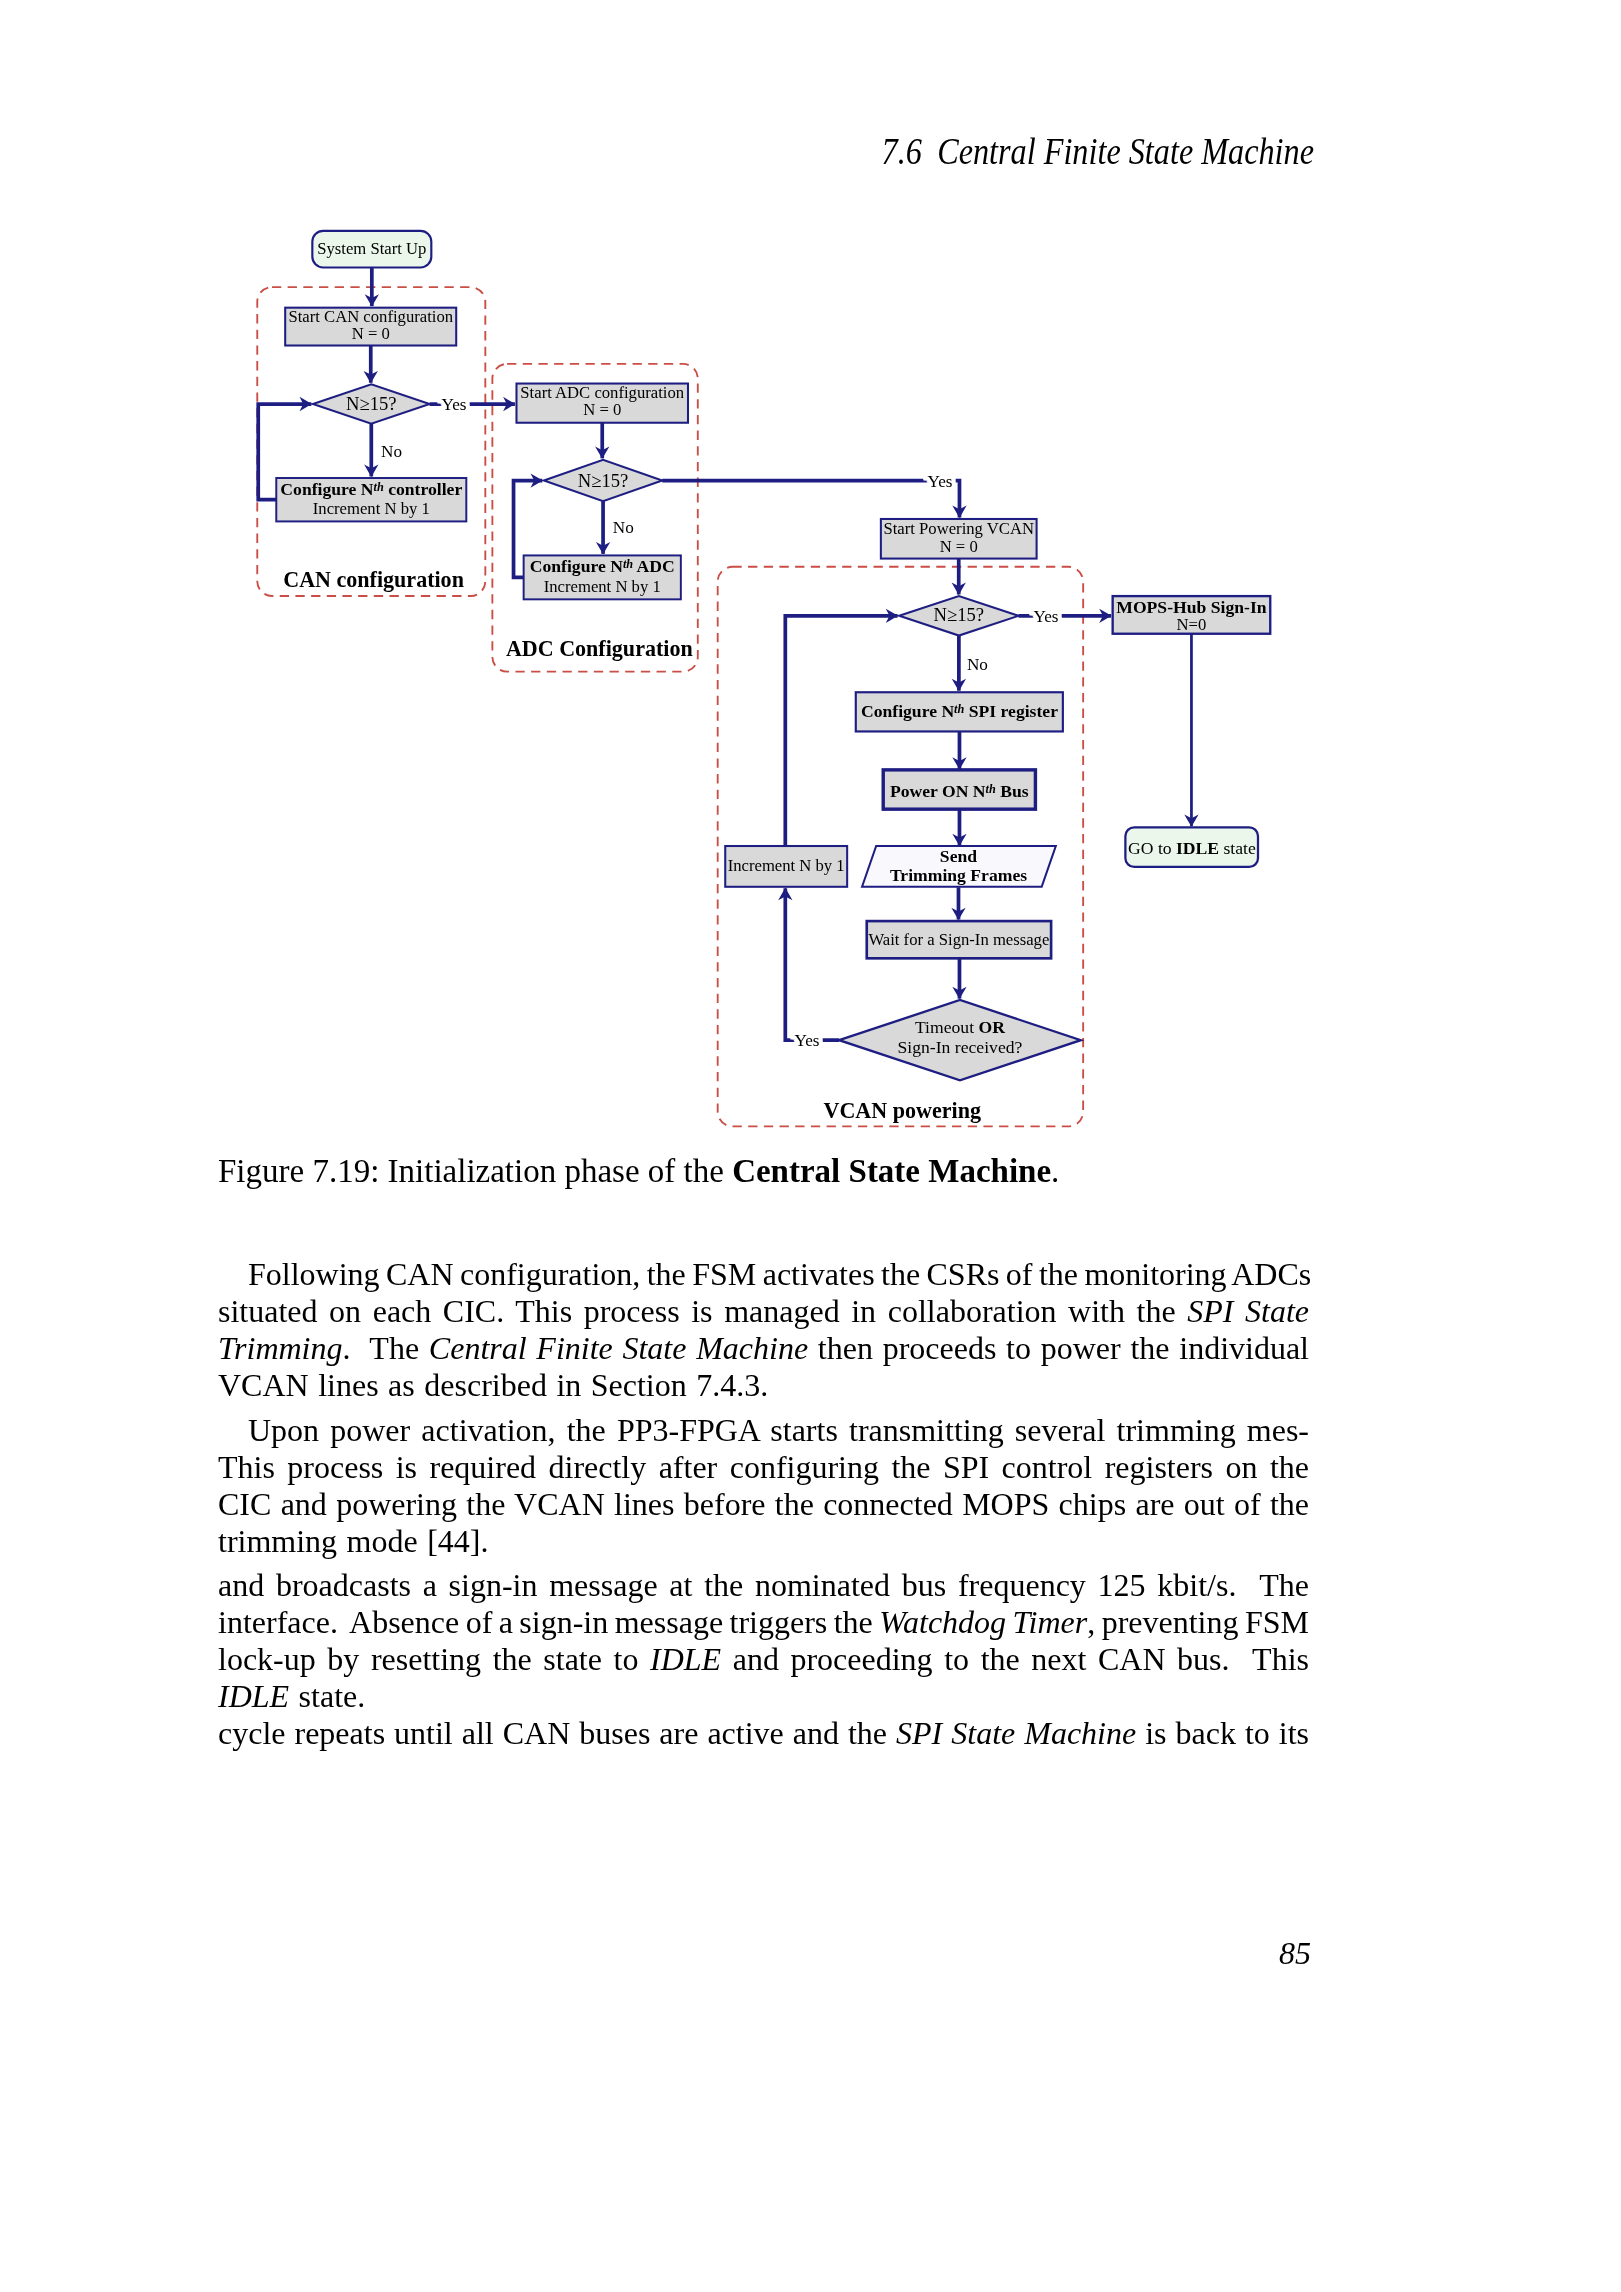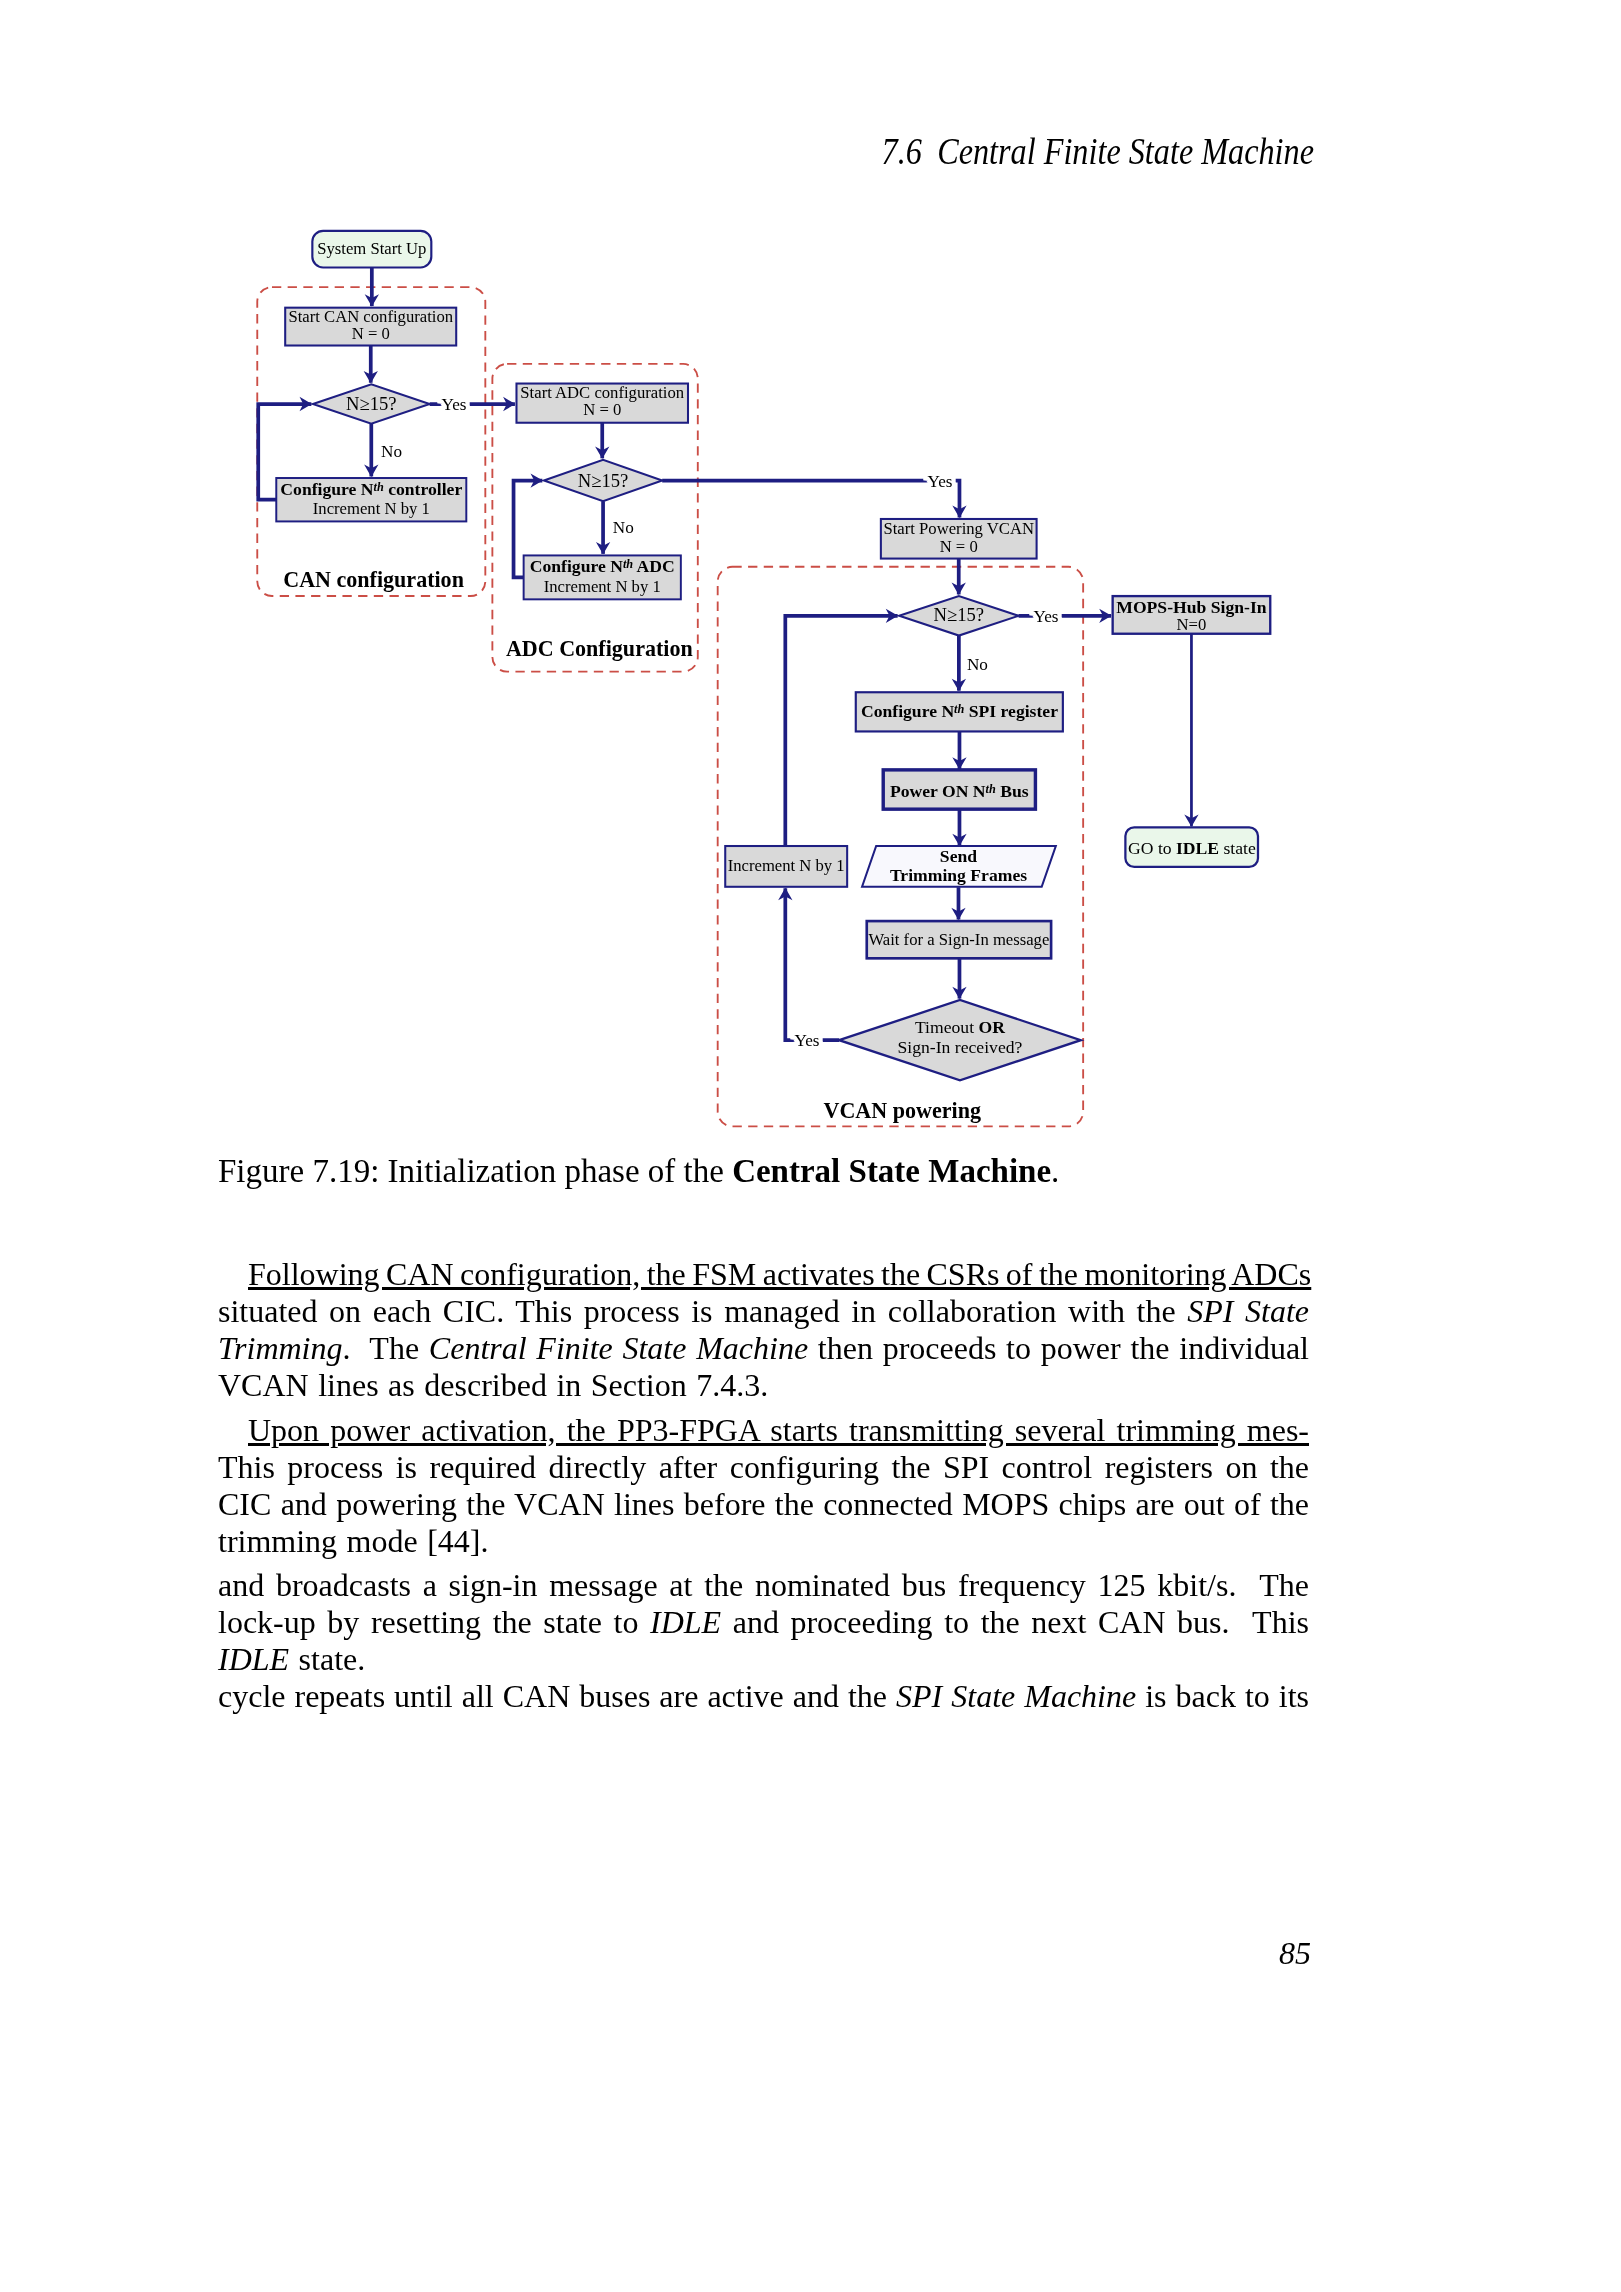--- a/index.html
+++ b/index.html
@@ -12,21 +12,21 @@
   svg{position:absolute;top:0;left:0;}
   .cap{position:absolute;top:1154px;left:218px;width:1091px;text-align:left;
        font-size:33px;line-height:35px;}
   .bodytxt{position:absolute;left:218px;top:1256px;width:1091px;
            font-size:32px;}
   .ln{height:37px;line-height:37px;text-align:justify;text-align-last:justify;
       white-space:nowrap;word-spacing:-0.5px;}
   .ln.last{text-align-last:left;word-spacing:1.5px;}
   .ln.t1{word-spacing:-1.6px;}
   .ln.t2{word-spacing:-2.1px;}
-  .ln.ind{text-indent:30px;text-decoration:underline;}
+  .ln.ind{text-indent:30px;}
   .psep{height:7.7px;}
   .pgnum{position:absolute;top:1937px;left:0;width:1311px;text-align:right;
          font-style:italic;font-size:32px;line-height:32px;}
 </style>
 </head>
 <body>
 <div class="hdr"><span class="num">7.6</span>Central Finite State Machine</div>
 
 <svg width="1621" height="2293" viewBox="0 0 1654 2339" font-family="Liberation Serif, serif" font-size="17px">
 <defs>
@@ -115,18 +115,19 @@
 <div class="ln">situated on each CIC. This process is managed in collaboration with the <i>SPI State</i></div>
 <div class="ln"><i>Trimming</i>.&nbsp; The <i>Central Finite State Machine</i> then proceeds to power the individual</div>
 <div class="ln last">VCAN lines as described in Section 7.4.3.</div>
 <div class="psep"></div>
 <div class="ln ind">Upon power activation, the PP3-FPGA starts transmitting several trimming mes-</div>
 <div class="ln">This process is required directly after configuring the SPI control registers on the</div>
 <div class="ln">CIC and powering the VCAN lines before the connected MOPS chips are out of the</div>
 <div class="ln last">trimming mode [44].</div>
 <div class="psep"></div>
 <div class="ln">and broadcasts a sign-in message at the nominated bus frequency 125 kbit/s.&nbsp; The</div>
+<div class="ln t2">interface.&nbsp; Absence of a sign-in message triggers the <i>Watchdog Timer</i>, preventing FSM</div>
 <div class="ln">lock-up by resetting the state to <i>IDLE</i> and proceeding to the next CAN bus.&nbsp; This</div>
 <div class="ln last"><i>IDLE</i> state.</div>
 <div class="ln">cycle repeats until all CAN buses are active and the <i>SPI State Machine</i> is back to its</div>
 </div>
 <div class="pgnum">85</div>
 
 
 </body></html>

